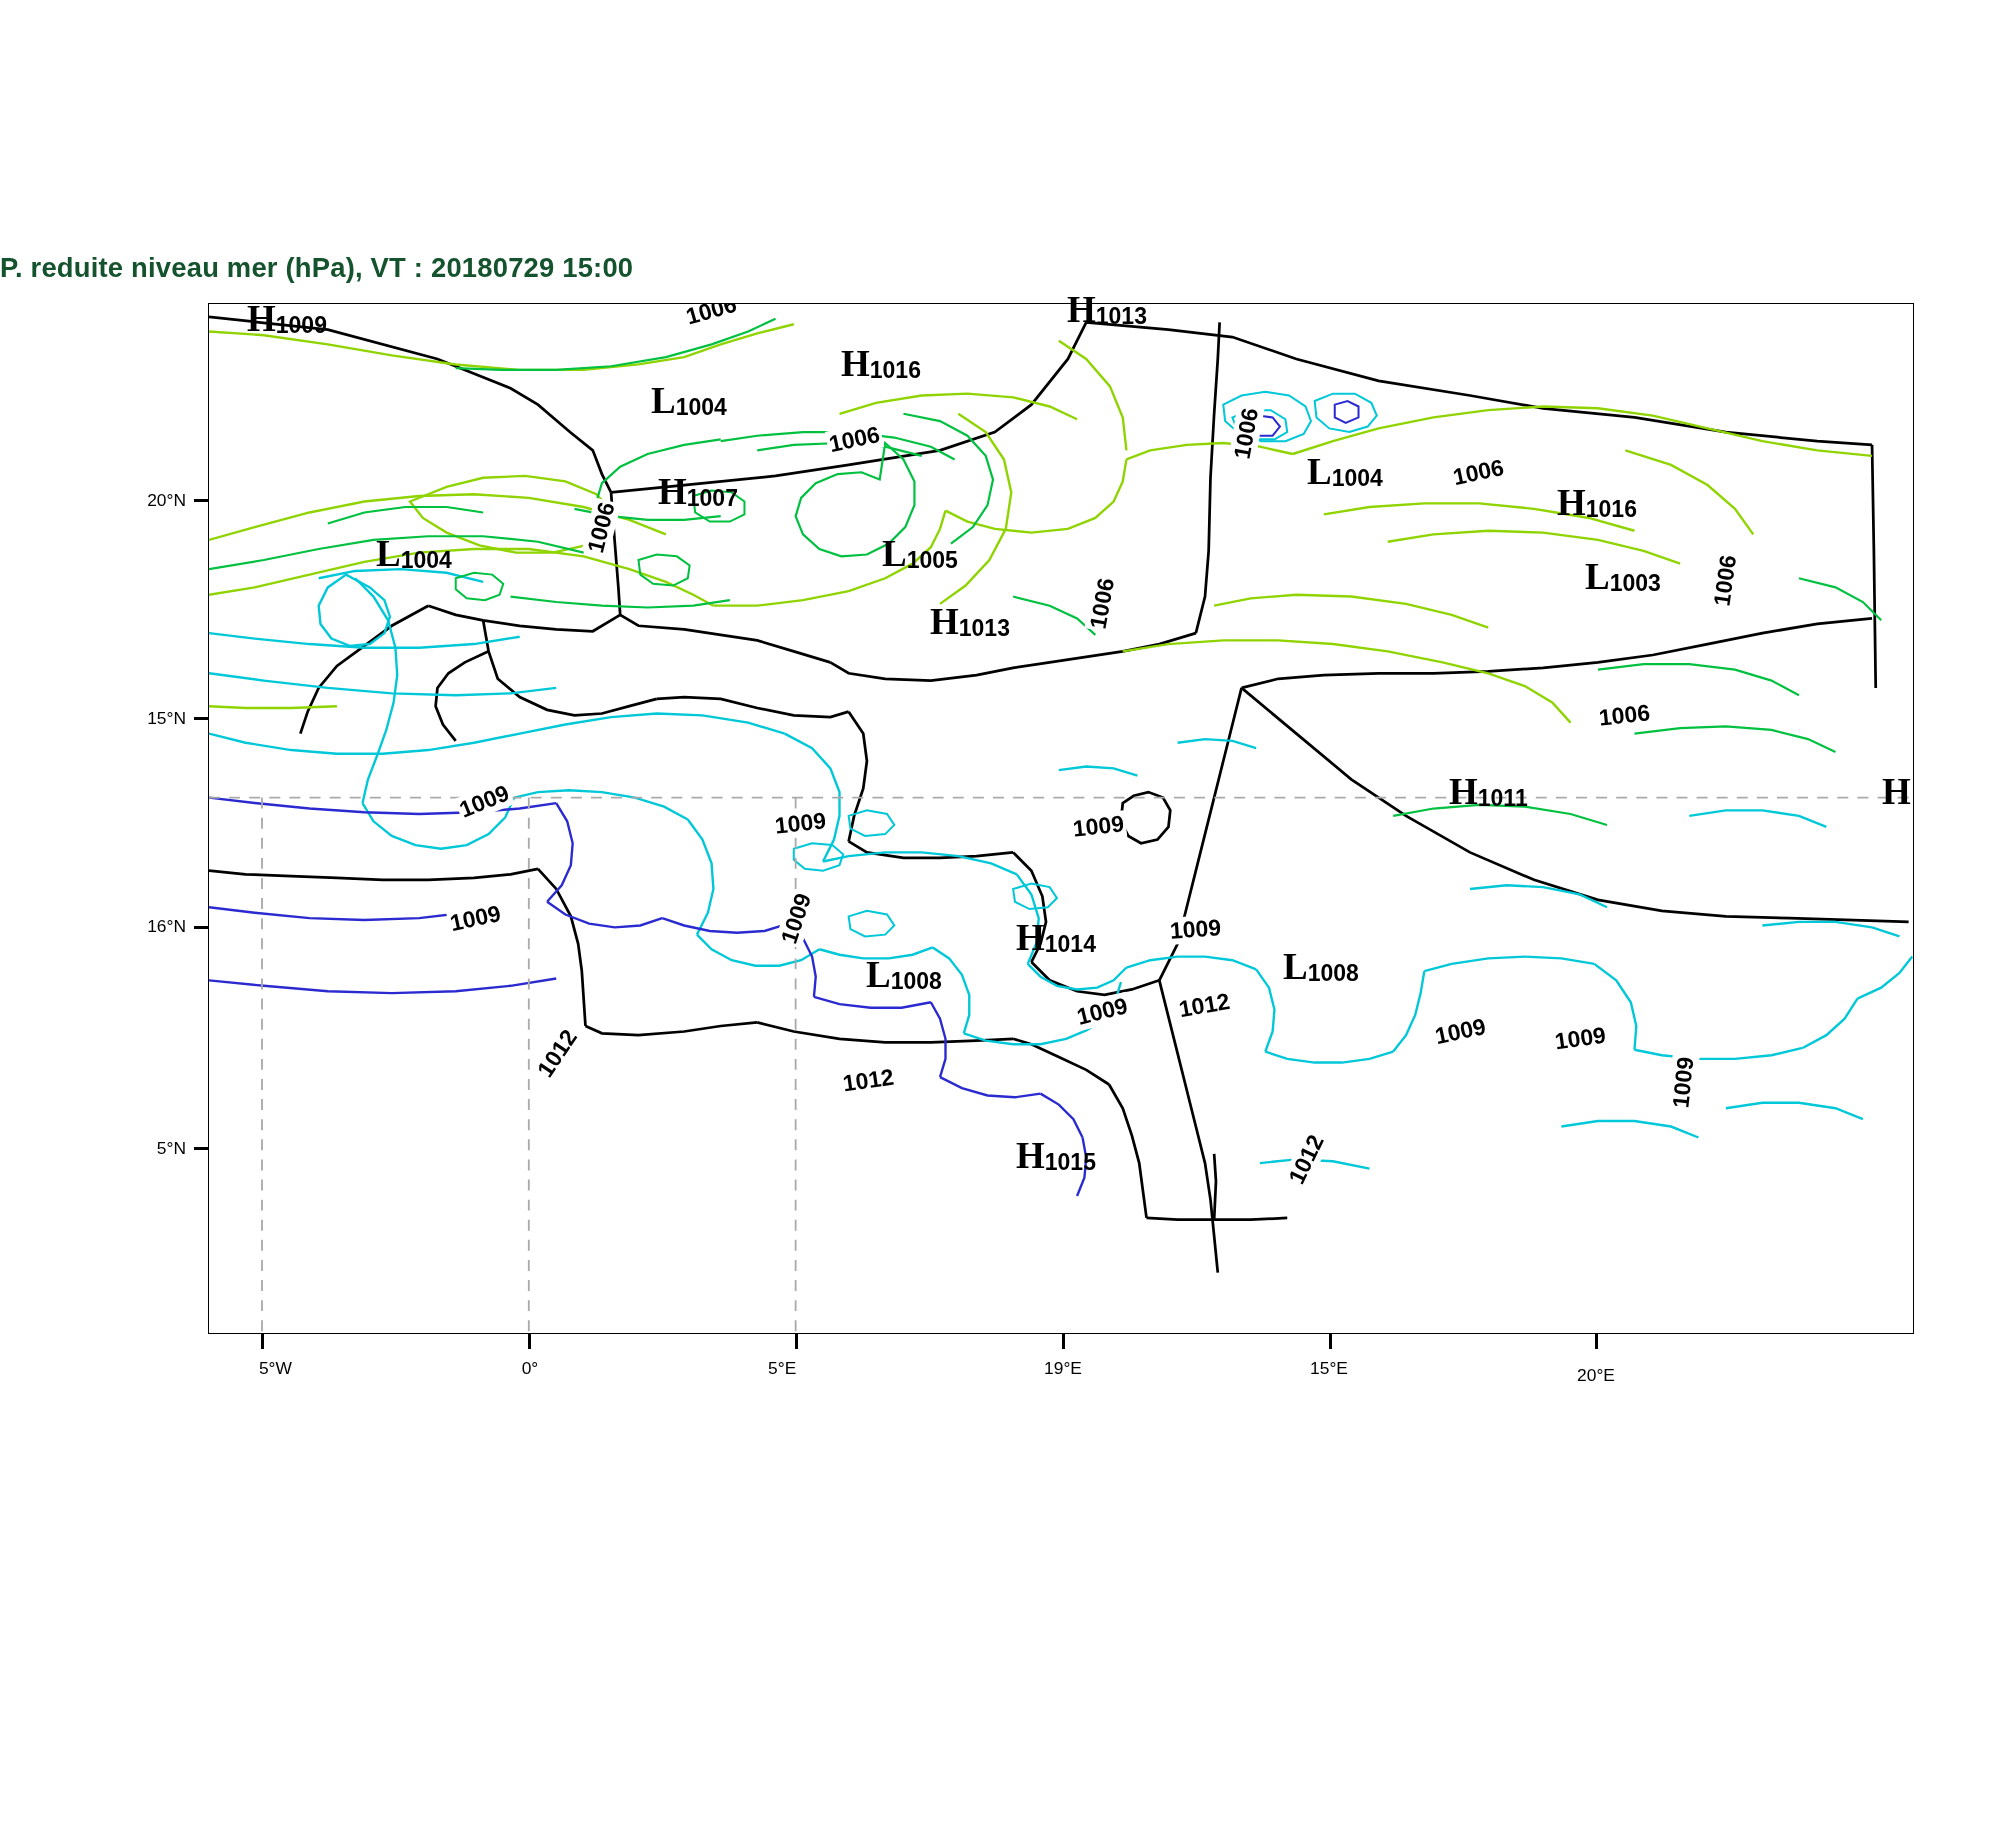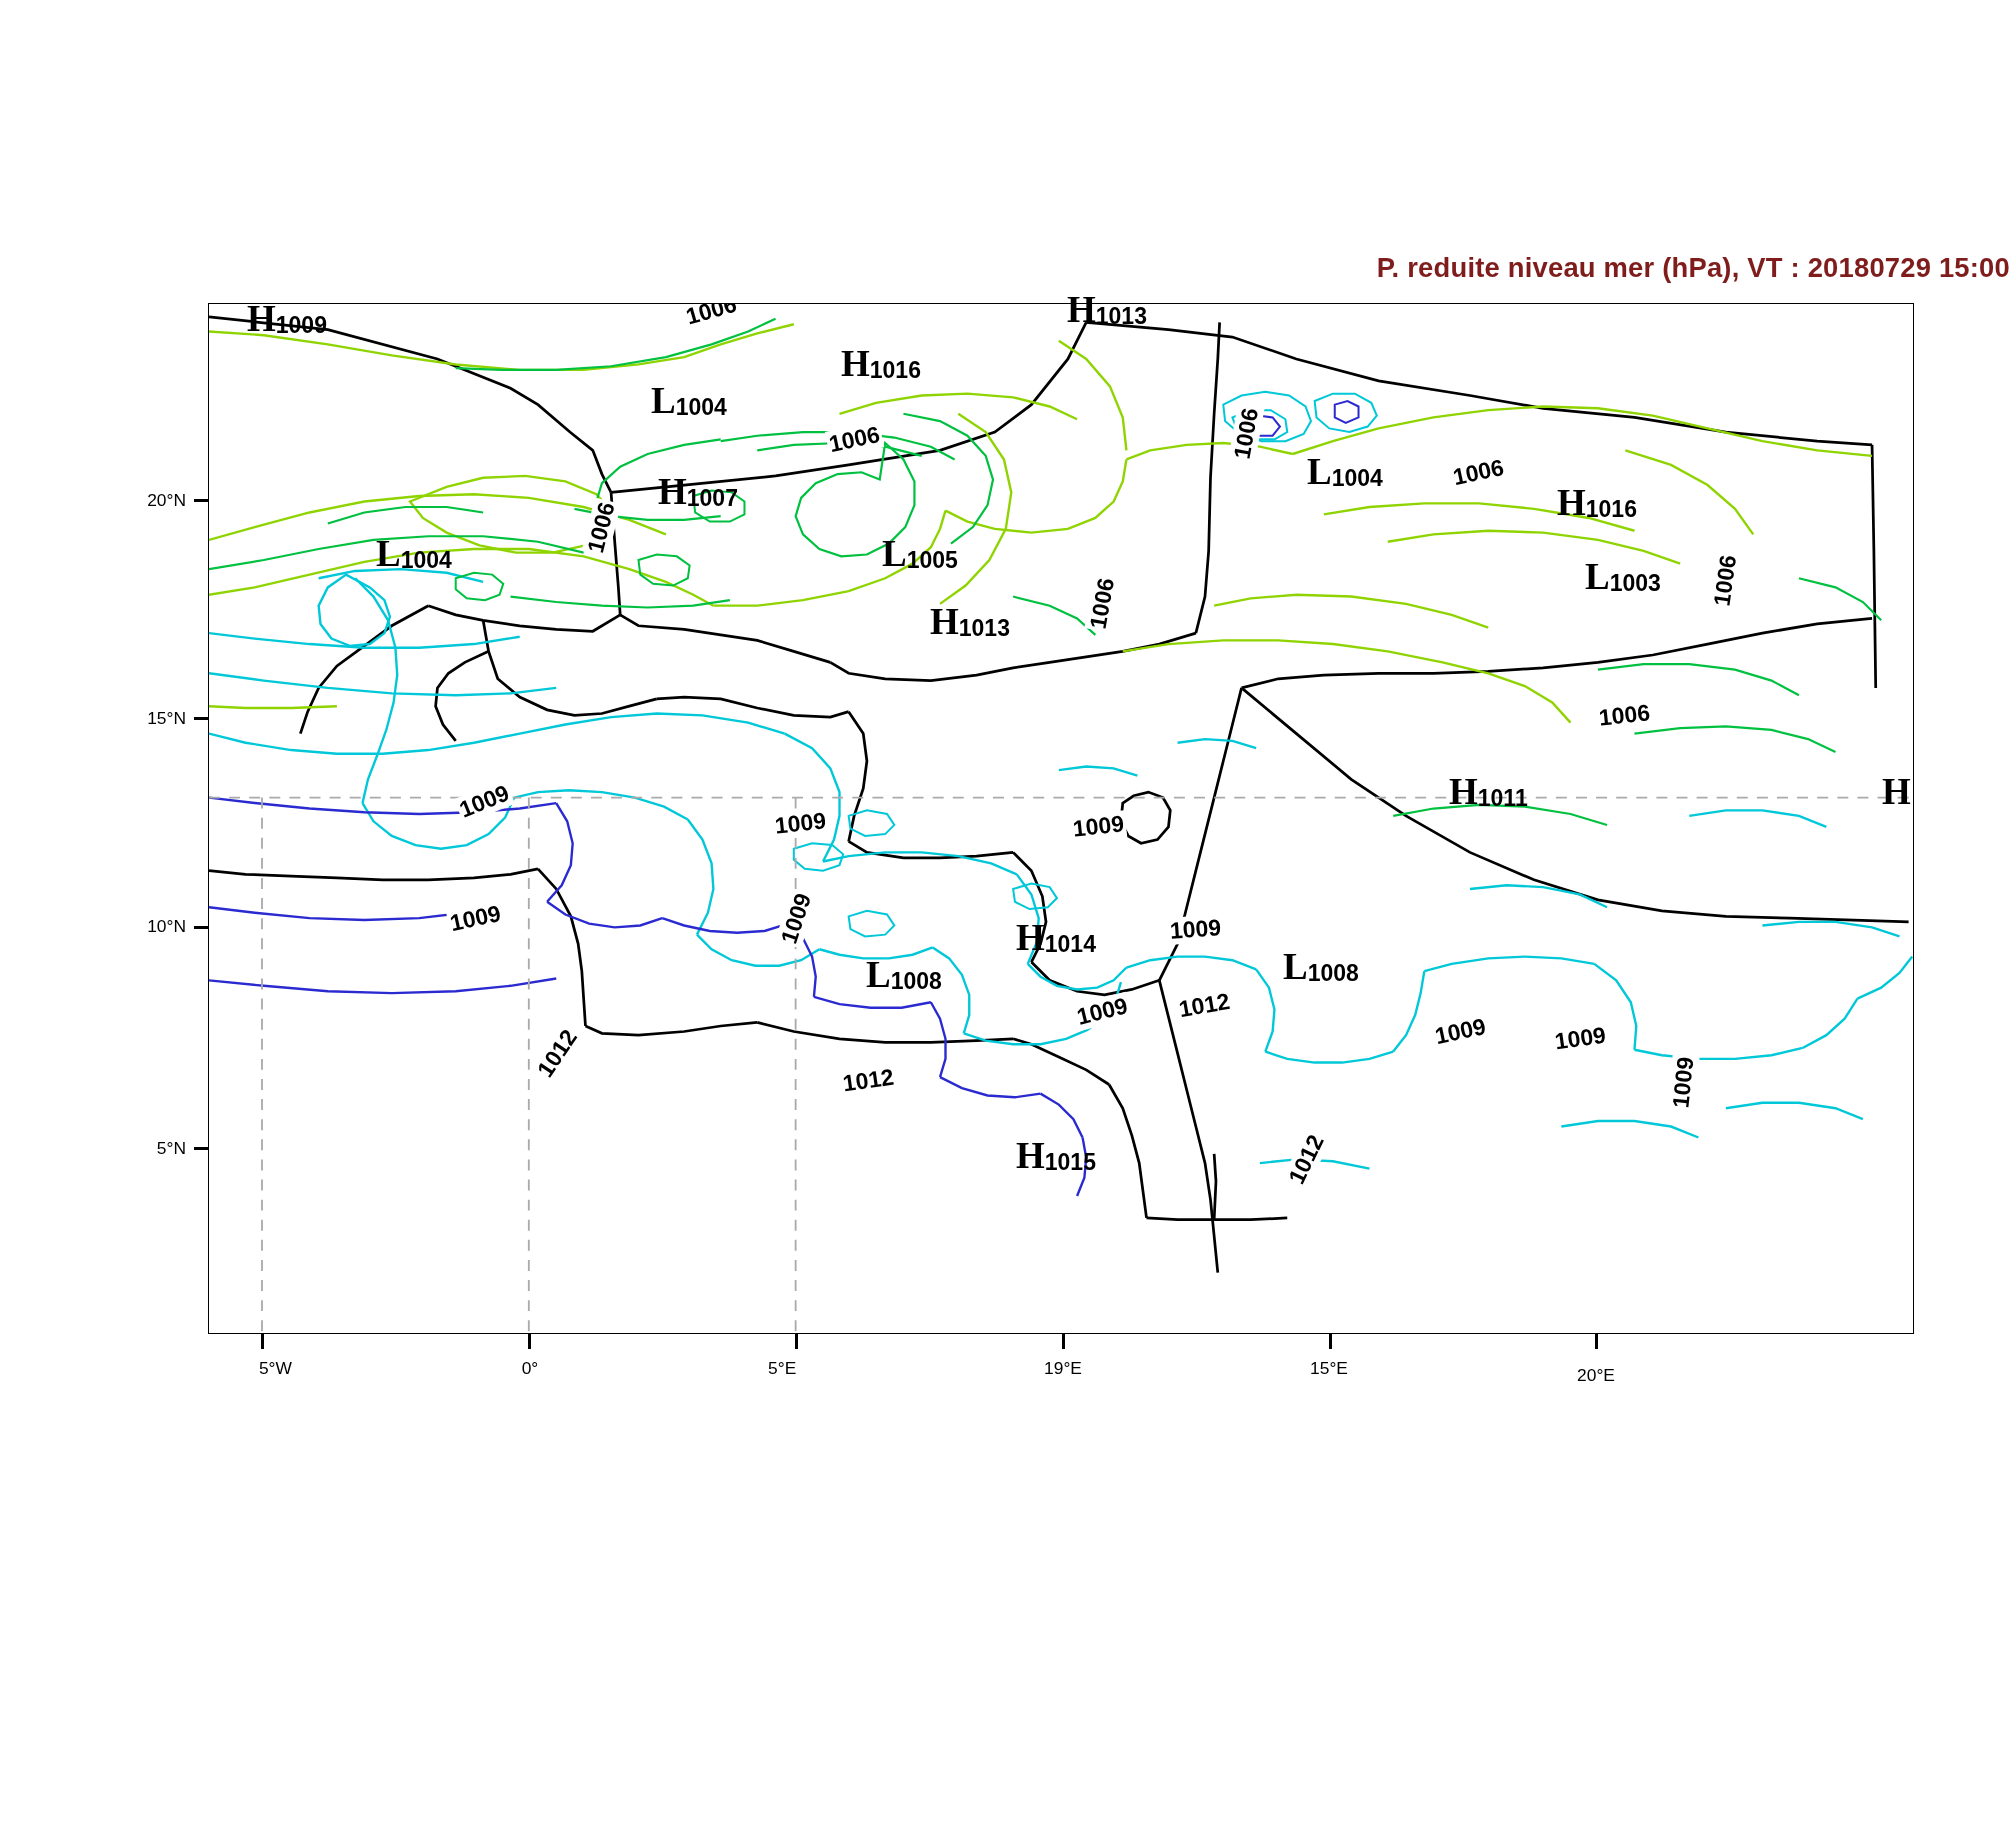--- a/index.html
+++ b/index.html
@@ -3,24 +3,24 @@
 <meta charset="utf-8">
 <style>
   html,body{margin:0;padding:0;background:#ffffff;}
   body{width:2010px;height:1827px;font-family:"Liberation Sans",sans-serif;overflow:hidden;}
   #root{position:relative;width:2010px;height:1827px;}
 
   #title{
     position:absolute;
     left:0; right:0;
     top:252px;
-    text-align:right;
+    text-align:left;
     font-size:27.4px;
     font-weight:bold;
-    color:#7f1d1d;
+    color:#14532d;
     letter-spacing:0.2px;
   }
   
   #mapbox{
     position:absolute;
     left:208px;
     top:303px;
     width:1706px;
     height:1031px;
     border:1.8px solid #000;
@@ -250,21 +250,21 @@
 
   <div class="tick-mark" style="left:261px;top:1334px;height:14.6px;width:2.7px;"></div>
   <div class="tick-mark" style="left:528px;top:1334px;height:14.6px;width:2.7px;"></div>
   <div class="tick-mark" style="left:795px;top:1334px;height:14.6px;width:2.7px;"></div>
   <div class="tick-mark" style="left:1062px;top:1334px;height:14.6px;width:2.7px;"></div>
   <div class="tick-mark" style="left:1329px;top:1334px;height:14.6px;width:2.7px;"></div>
   <div class="tick-mark" style="left:1595px;top:1334px;height:14.6px;width:2.7px;"></div>
 
   <div class="tick-lab ytick-lab" style="left:106px;top:490px;width:80px;">20°N</div>
   <div class="tick-lab ytick-lab" style="left:106px;top:708px;width:80px;">15°N</div>
-  <div class="tick-lab ytick-lab" style="left:106px;top:916px;width:80px;">10°N</div>
+  <div class="tick-lab ytick-lab" style="left:106px;top:916px;width:80px;">16°N</div>
   <div class="tick-lab ytick-lab" style="left:106px;top:1138px;width:80px;">5°N</div>
 
   <div class="tick-lab" style="left:234px;top:1358px;width:58px;text-align:right;">5°W</div>
   <div class="tick-lab" style="left:501px;top:1358px;width:58px;text-align:center;">0°</div>
   <div class="tick-lab" style="left:768px;top:1358px;width:58px;text-align:left;">5°E</div>
   <div class="tick-lab" style="left:1031px;top:1358px;width:64px;text-align:center;">19°E</div>
   <div class="tick-lab" style="left:1297px;top:1358px;width:64px;text-align:center;">15°E</div>
   <div class="tick-lab" style="left:1564px;top:1358px;width:64px;text-align:center;margin-top:7px;">20°E</div>
 
   <div class="clab" style="left:827px;top:426px;transform:rotate(-12deg);">1006</div>

